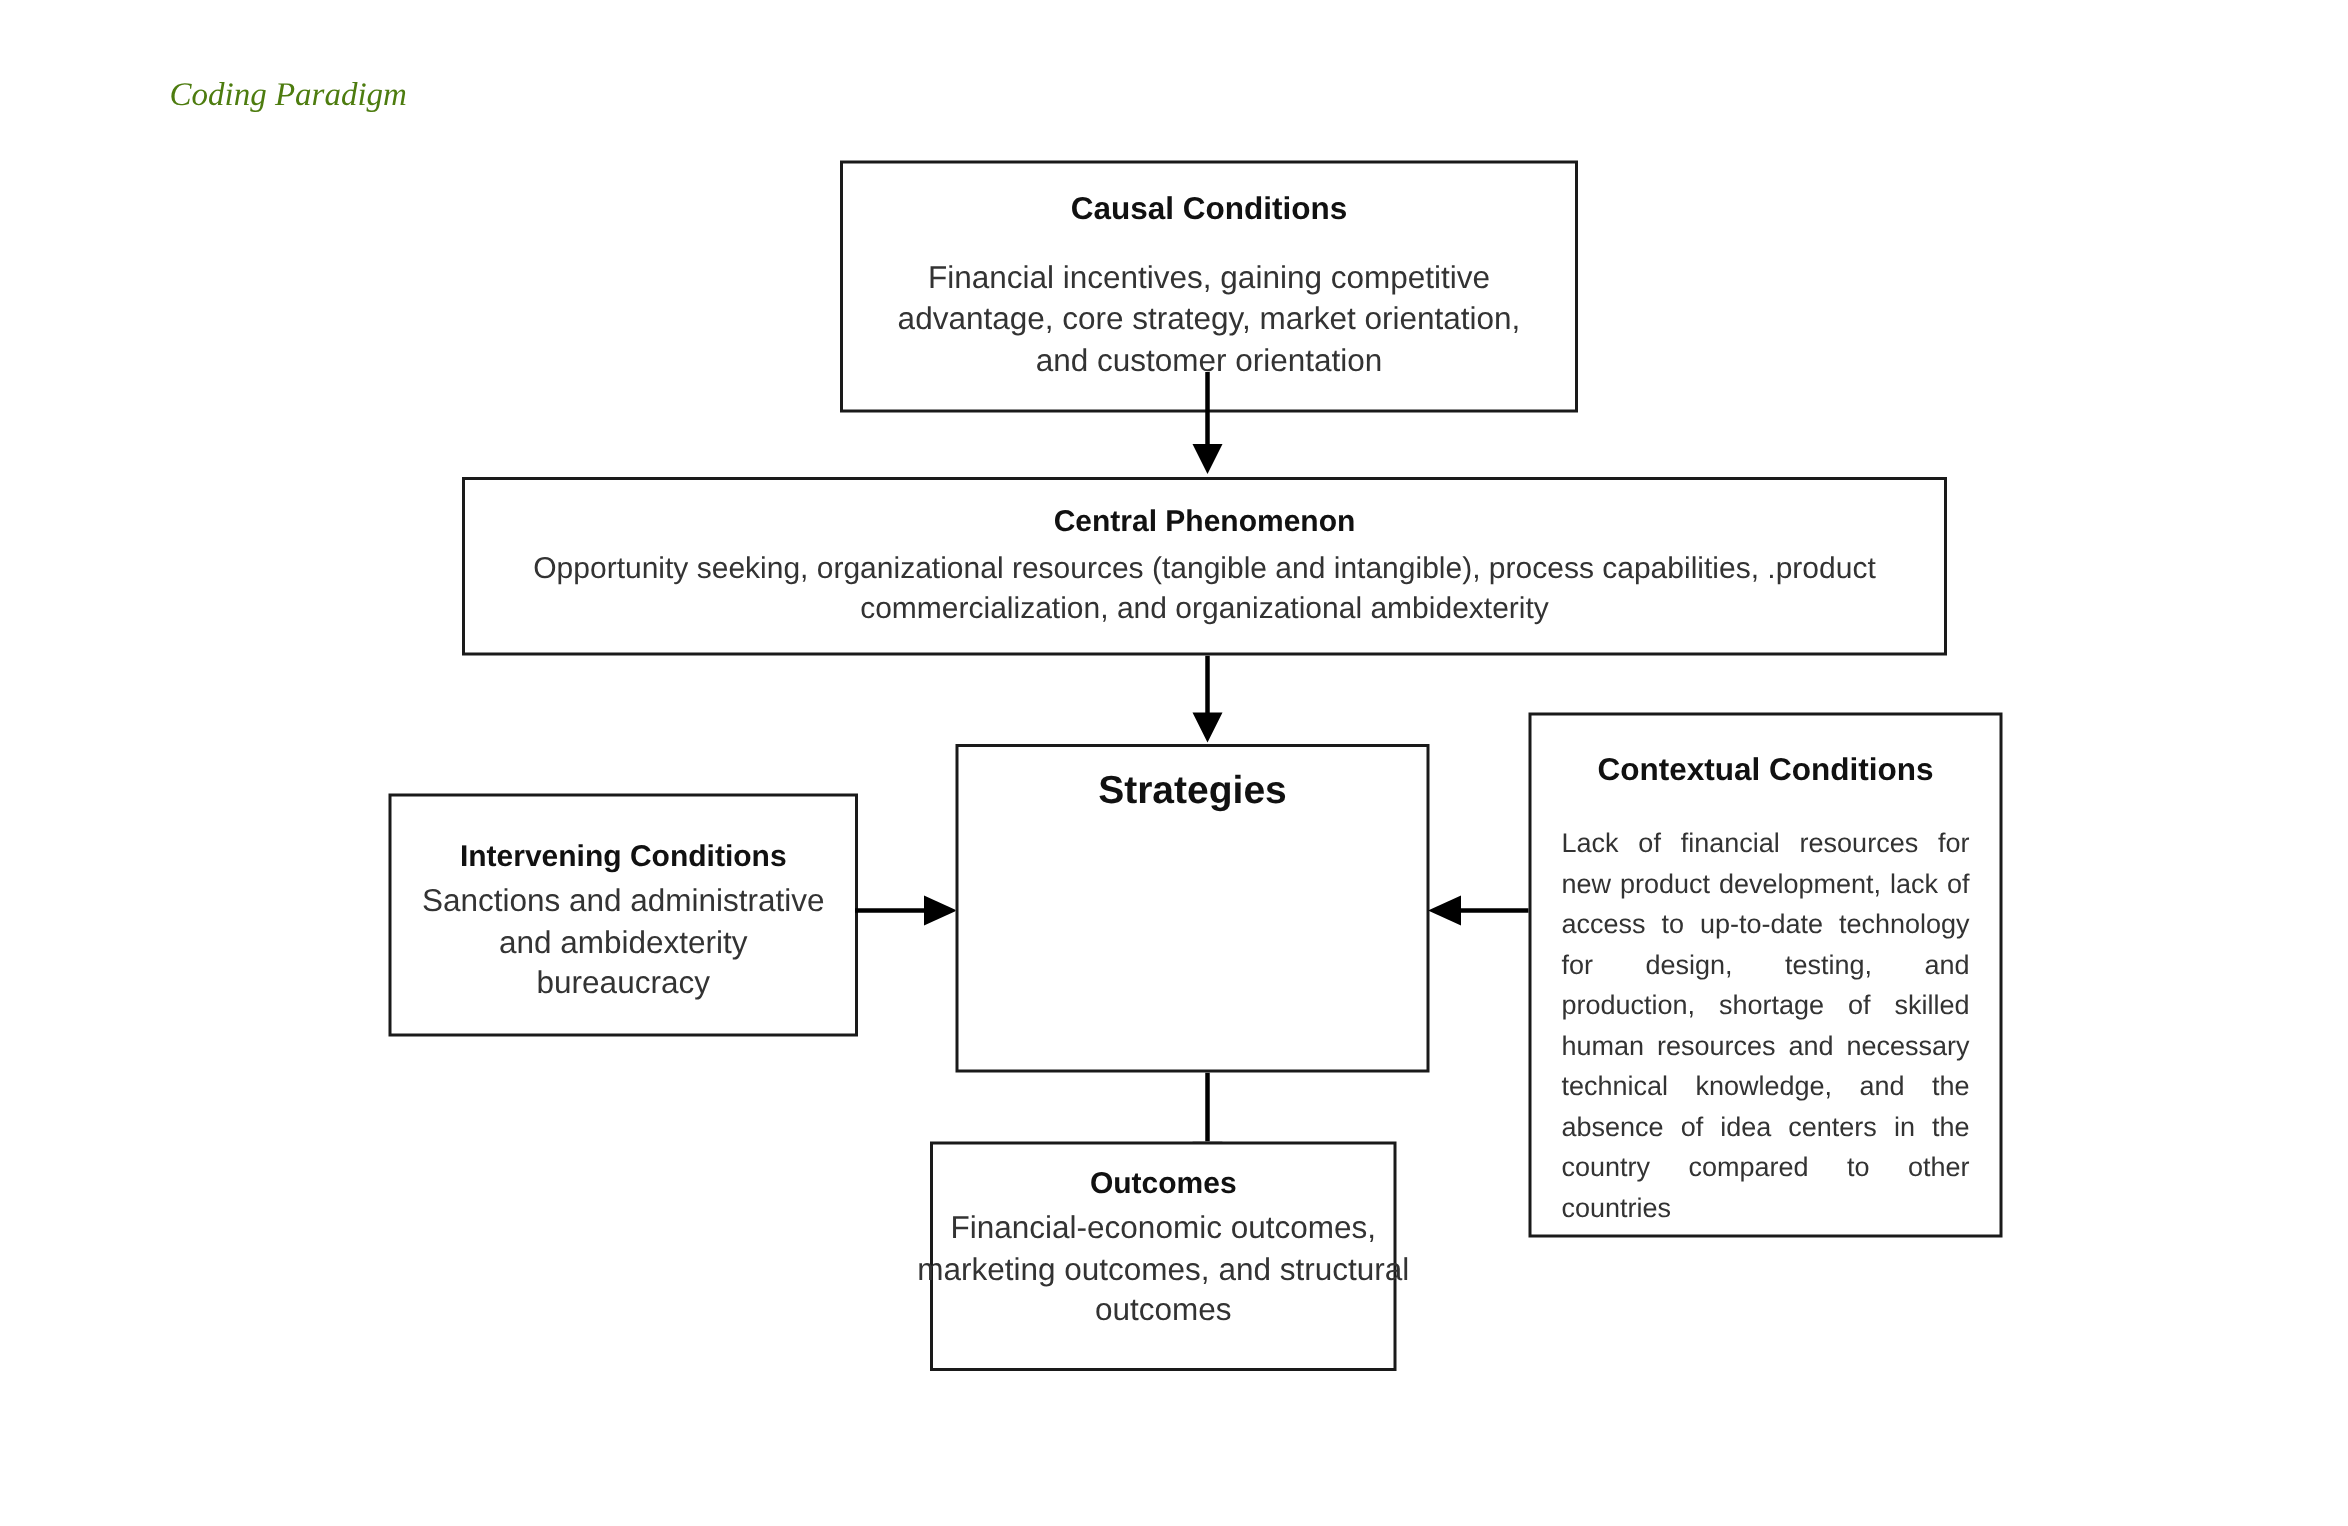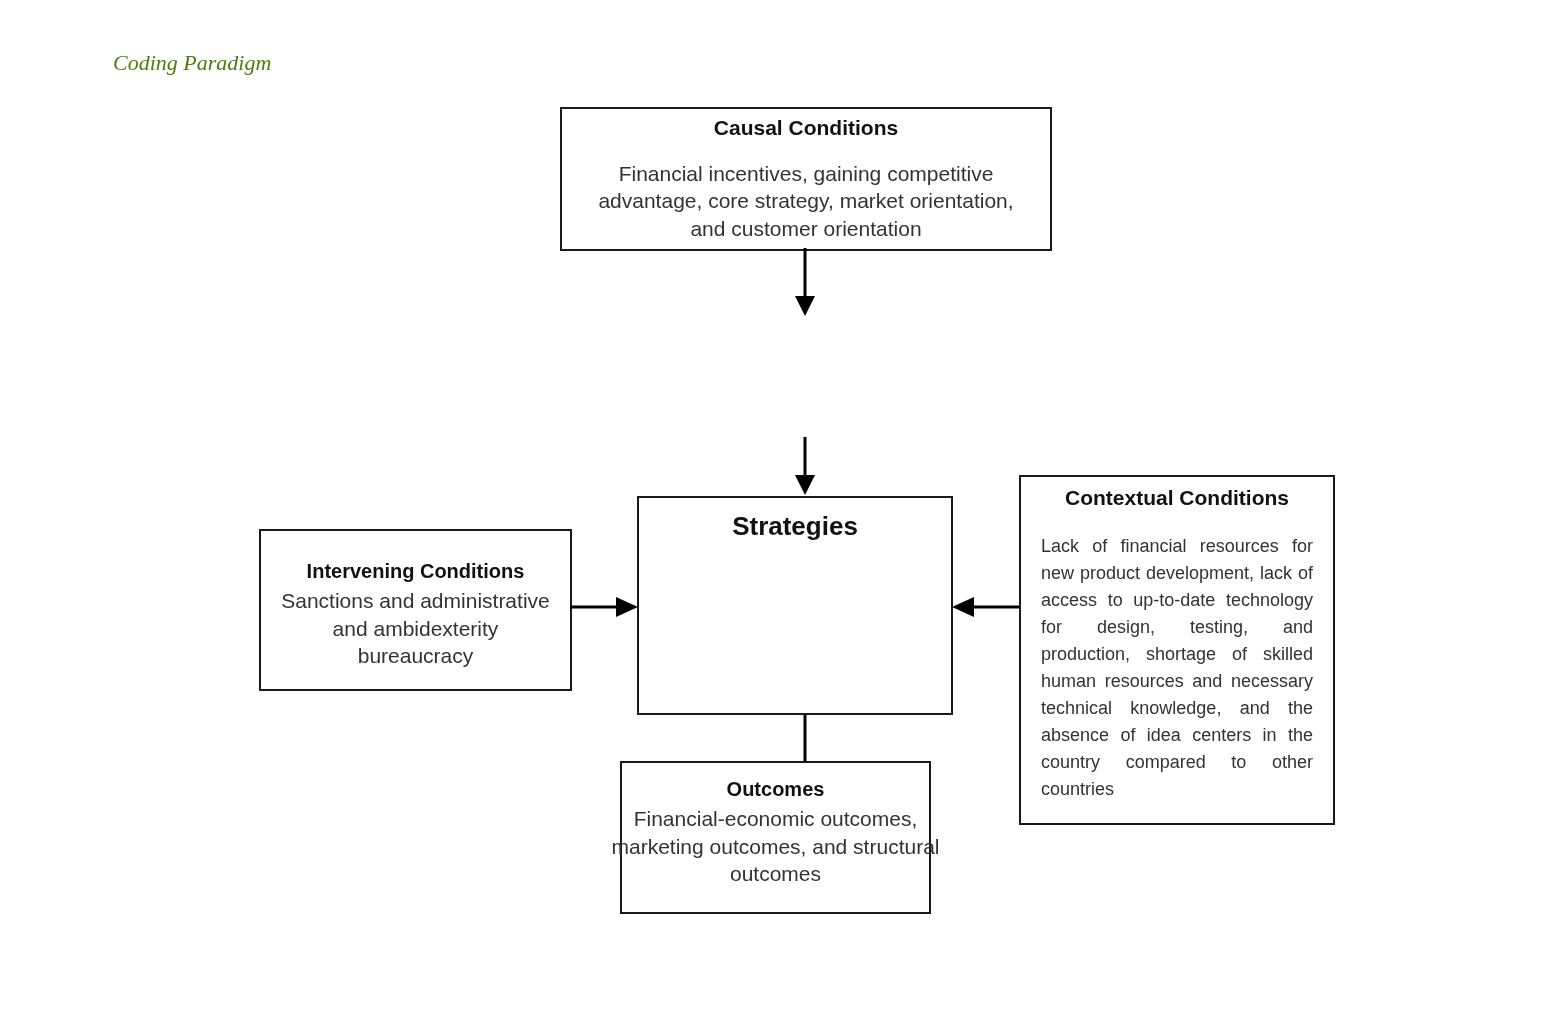--- a/index.html
+++ b/index.html
@@ -45,21 +45,21 @@
     color: #111111;
     line-height: 1.25;
   }
   .node .node-body {
     line-height: 1.32;
     color: #333333;
   }
 
   
   #node-causal {
-    left: 560px; top: 107px; width: 492px; height: 144px; gap: 13px;
+    left: 560px; top: 107px; width: 492px; height: 168px; gap: 13px;
   }
   #node-causal .node-title { font-size: 21px; margin-bottom: 5px; }
   #node-causal .node-body  { font-size: 21px; width: 450px; }
 
   #node-central {
     left: 308px; top: 318px; width: 990px; height: 119px;
   }
   #node-central .node-title { font-size: 20px; margin-bottom: 5px; }
   #node-central .node-body  { font-size: 20px; width: 950px; }
 
@@ -76,21 +76,21 @@
     justify-content: flex-start;
     padding-top: 28px;
   }
   #node-intervening .node-title { font-size: 20px; margin-bottom: 3px; }
   #node-intervening .node-body  { font-size: 21px; width: 285px; }
 
   #node-contextual {
     left: 1019px; top: 475px; width: 316px; height: 350px;
     justify-content: flex-start;
     align-items: stretch;
-    padding: 8px 20px 10px 20px;
+    padding: 24px 20px 10px 20px;
   }
   #node-contextual .node-title { font-size: 21px; text-align: center; margin-bottom: 22px; }
   #node-contextual .node-body  { font-size: 18px; text-align: justify; text-align-last: left; line-height: 1.5; }
 
   #node-outcomes {
     left: 620px; top: 761px; width: 311px; height: 153px;
     justify-content: flex-start;
     padding-top: 14px;
   }
   #node-outcomes .node-title { font-size: 20px; margin-bottom: 3px; }
@@ -117,20 +117,24 @@
     <div class="node-body">Financial incentives, gaining competitive advantage, core strategy, market orientation, and customer orientation</div>
   </div>
 
   <div class="arrow" id="arrow-causal-central">
     <svg width="50" height="70" viewBox="0 0 50 70">
       <line x1="25" y1="0" x2="25" y2="52" stroke="#000000" stroke-width="3"></line>
       <polygon points="25,68 15,48 35,48" fill="#000000"></polygon>
     </svg>
   </div>
 
+  <div class="node" id="node-central">
+    <div class="node-title">Central Phenomenon</div>
+    <div class="node-body">Opportunity seeking, organizational resources (tangible and intangible), process capabilities, .product commercialization, and organizational ambidexterity</div>
+  </div>
 
   <div class="arrow" id="arrow-central-strategies">
     <svg width="50" height="60" viewBox="0 0 50 60">
       <line x1="25" y1="0" x2="25" y2="42" stroke="#000000" stroke-width="3"></line>
       <polygon points="25,58 15,38 35,38" fill="#000000"></polygon>
     </svg>
   </div>
 
   <div class="node" id="node-intervening">
     <div class="node-title">Intervening Conditions</div>

